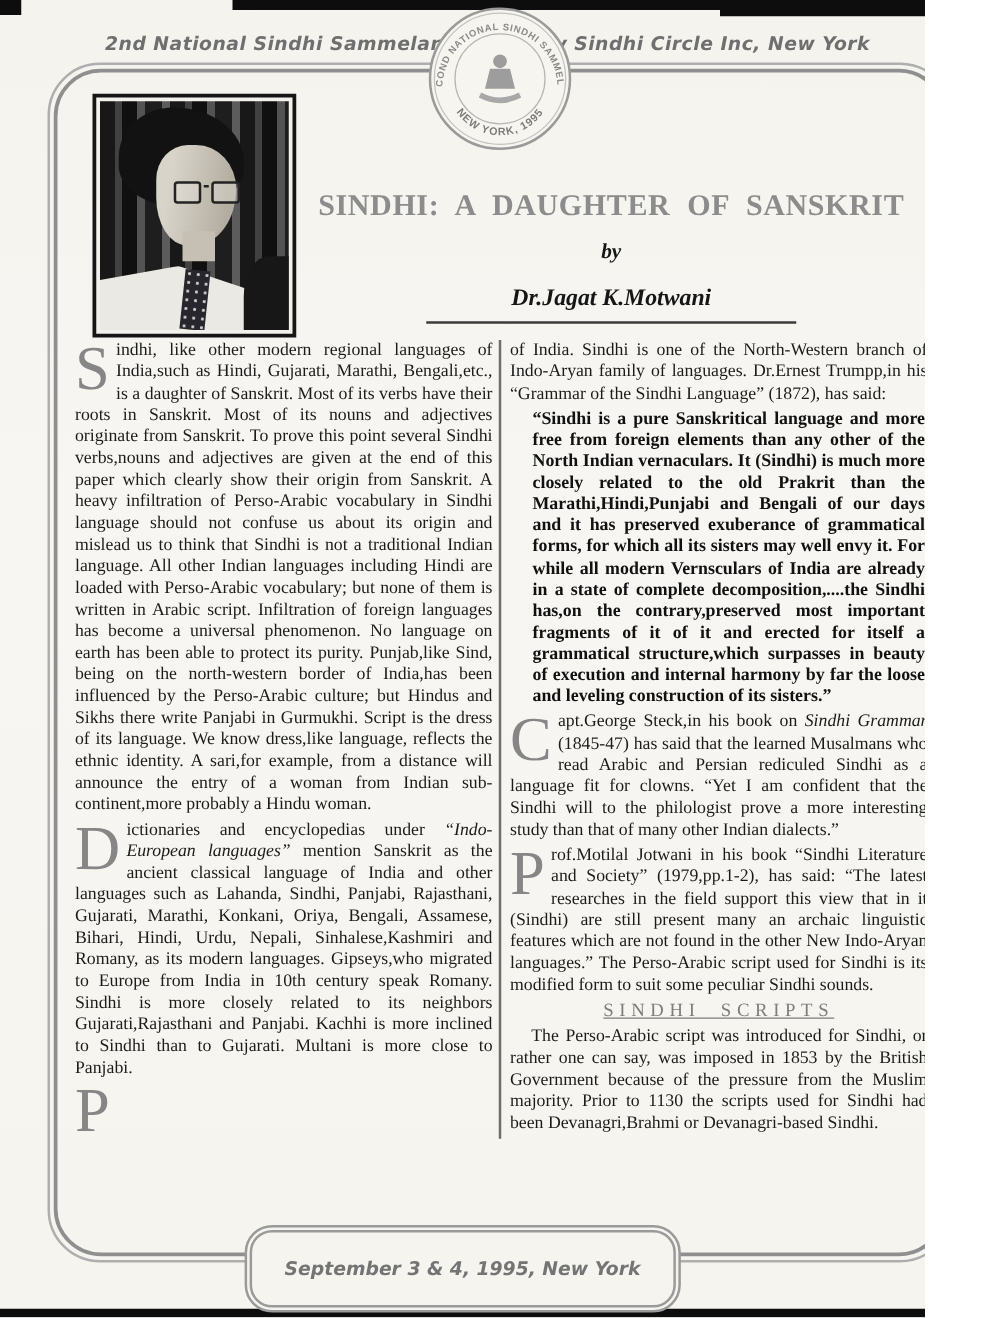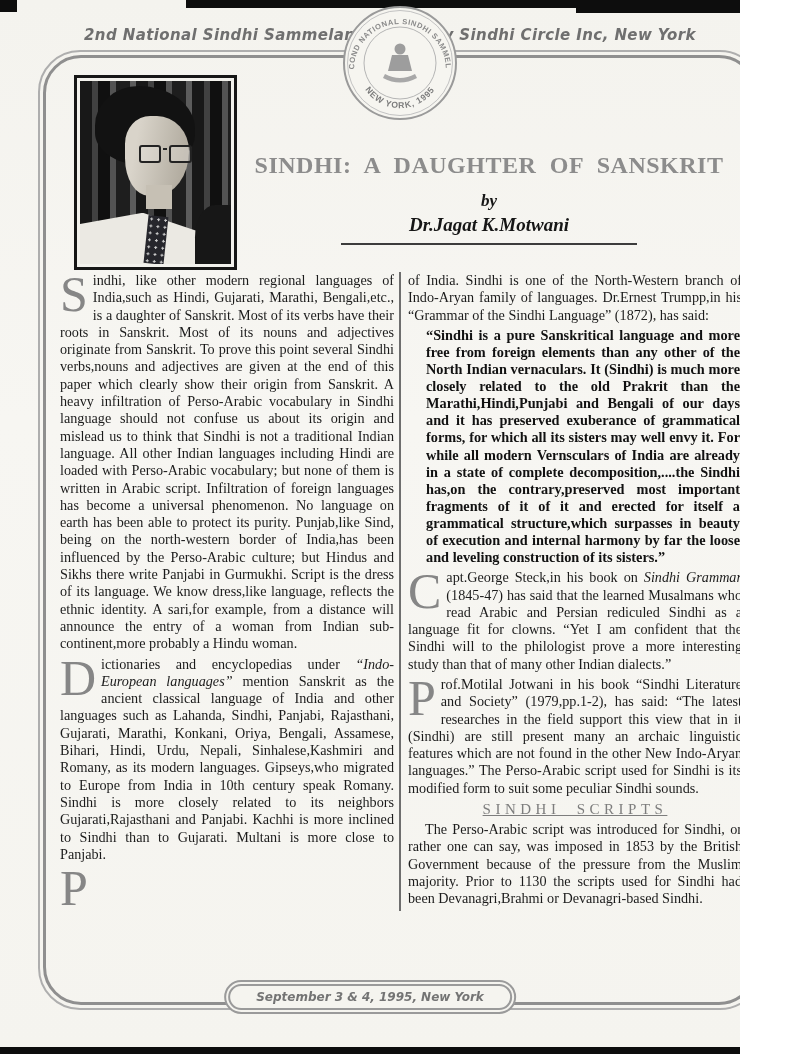--- a/index.html
+++ b/index.html
@@ -62,21 +62,21 @@
   .tie{position:absolute; left:44%; bottom:0; width:13%; height:26%;
     background:#26262c; transform:rotate(6deg);
     background-image:radial-gradient(#cdcdcd 1px, transparent 1.4px); background-size:7px 7px;}
   .shoulder{position:absolute; right:0; bottom:0; width:24%; height:32%;
     background:#171717; border-radius:55% 0 0 0;}
 
   
   .title-block{position:absolute; left:236px; top:140px; width:506px; text-align:center; z-index:3;}
   .page-title{font-size:24px; font-weight:bold; color:#8c8c8c; letter-spacing:.5px; word-spacing:7px; margin:12px;}
   .byline{font-size:17px; font-weight:bold; font-style:italic; color:#161616; margin-top:7px;}
-  .author{font-size:19px; font-weight:bold; font-style:italic; color:#161616; margin-top:3px;}
+  .author{font-size:19px; font-weight:bold; font-style:italic; color:#161616; margin-top:17px;}
   .author-rule{width:296px; height:2px; background:#3c3c3c; margin:7px auto 0;}
 
   
   .columns{position:absolute; left:60px; top:272px; width:682px; display:flex; z-index:2;}
   .col{width:334px;}
   .col-left{margin-right:5px;}
   .divider{width:2px; background:#6e6e6e;}
   .col-right{margin-left:7px;}
   .para{
     font-size:14.2px; line-height:17.3px; text-align:justify; color:#1b1b1b;
@@ -97,23 +97,23 @@
     margin:4px 0 3px 0;
   }
   .indent{text-indent:17px;}
 
   
   .banner{
     position:absolute; left:50%; top:980px; transform:translateX(-50%); z-index:6;
     border:2px solid #9a9a9a; border-radius:22px; padding:2px; background:#f5f4ef;
   }
   .banner-inner{
-    border:2px solid #9a9a9a; border-radius:18px; padding:4px 26px;
+    border:2px solid #9a9a9a; border-radius:18px; padding:20px 26px;
     font-family:"DejaVu Sans", sans-serif; font-style:italic; font-weight:bold;
-    font-size:12px; color:#747474; white-space:nowrap;
+    font-size:15px; color:#747474; white-space:nowrap;
   }
 </style>
 </head>
 <body>
 
 <div class="page">
 
   <div class="scan scan-tl"></div>
   <div class="scan scan-tm"></div>
   <div class="scan scan-tr"></div>

